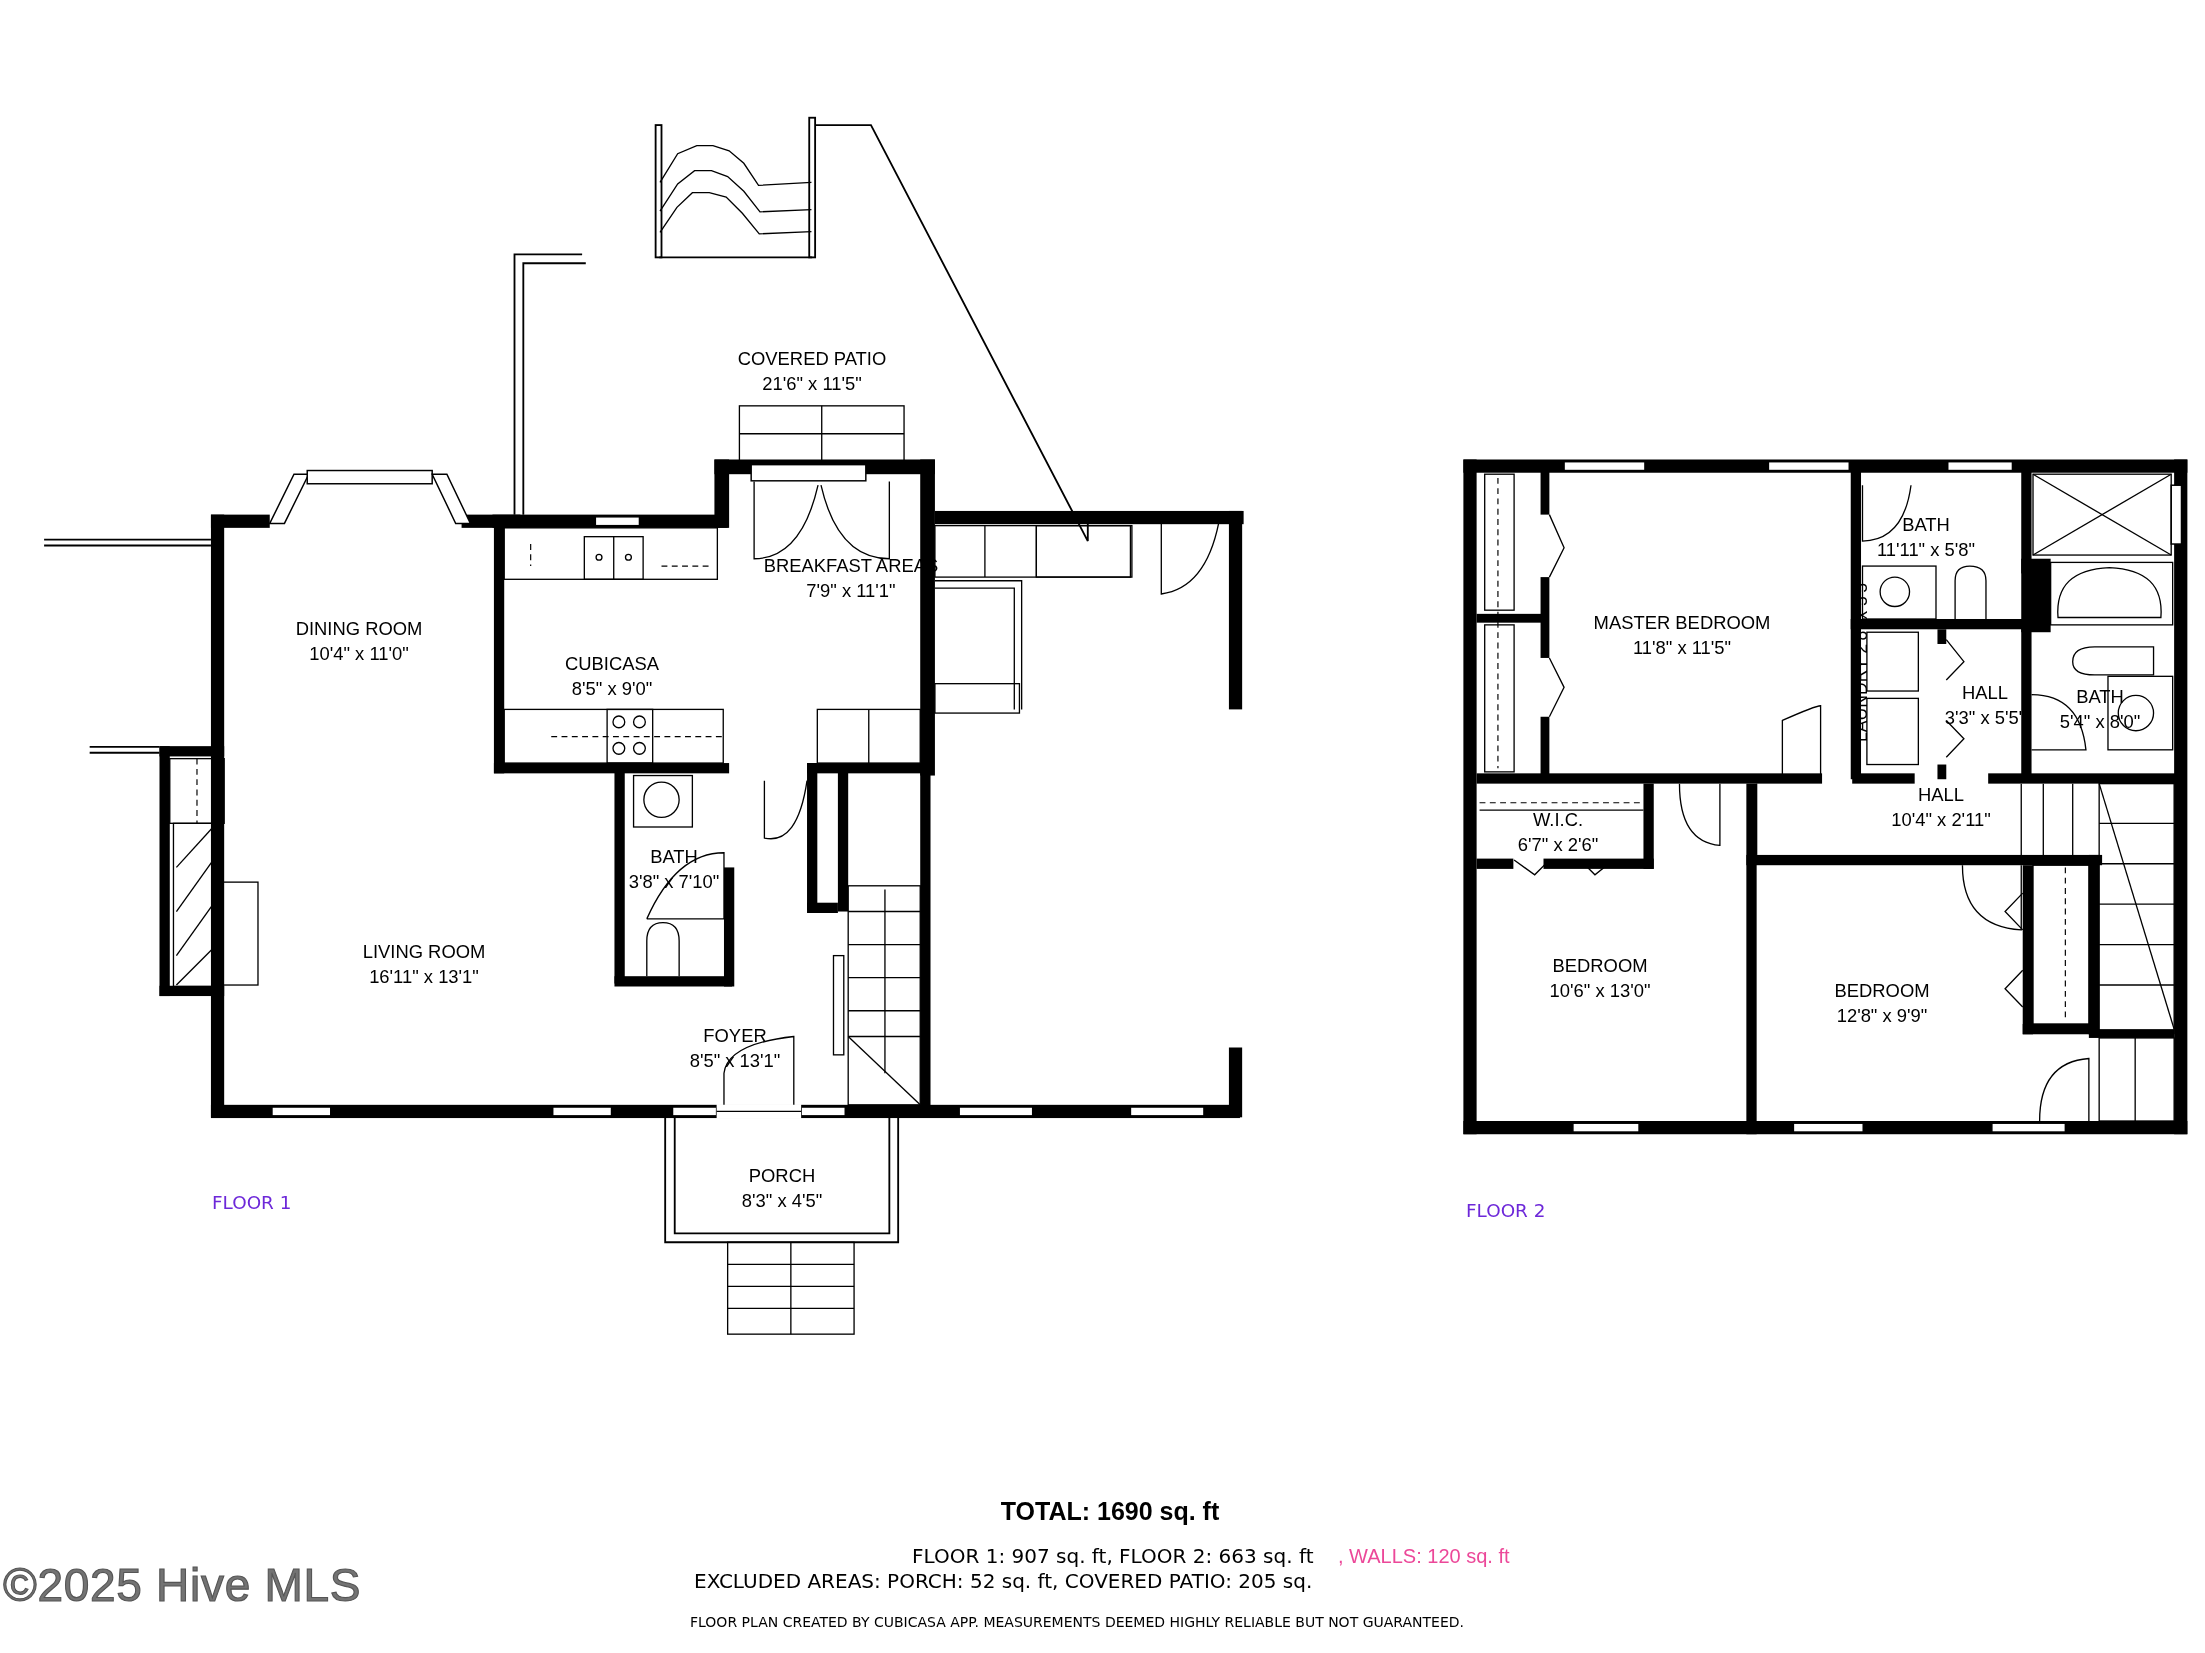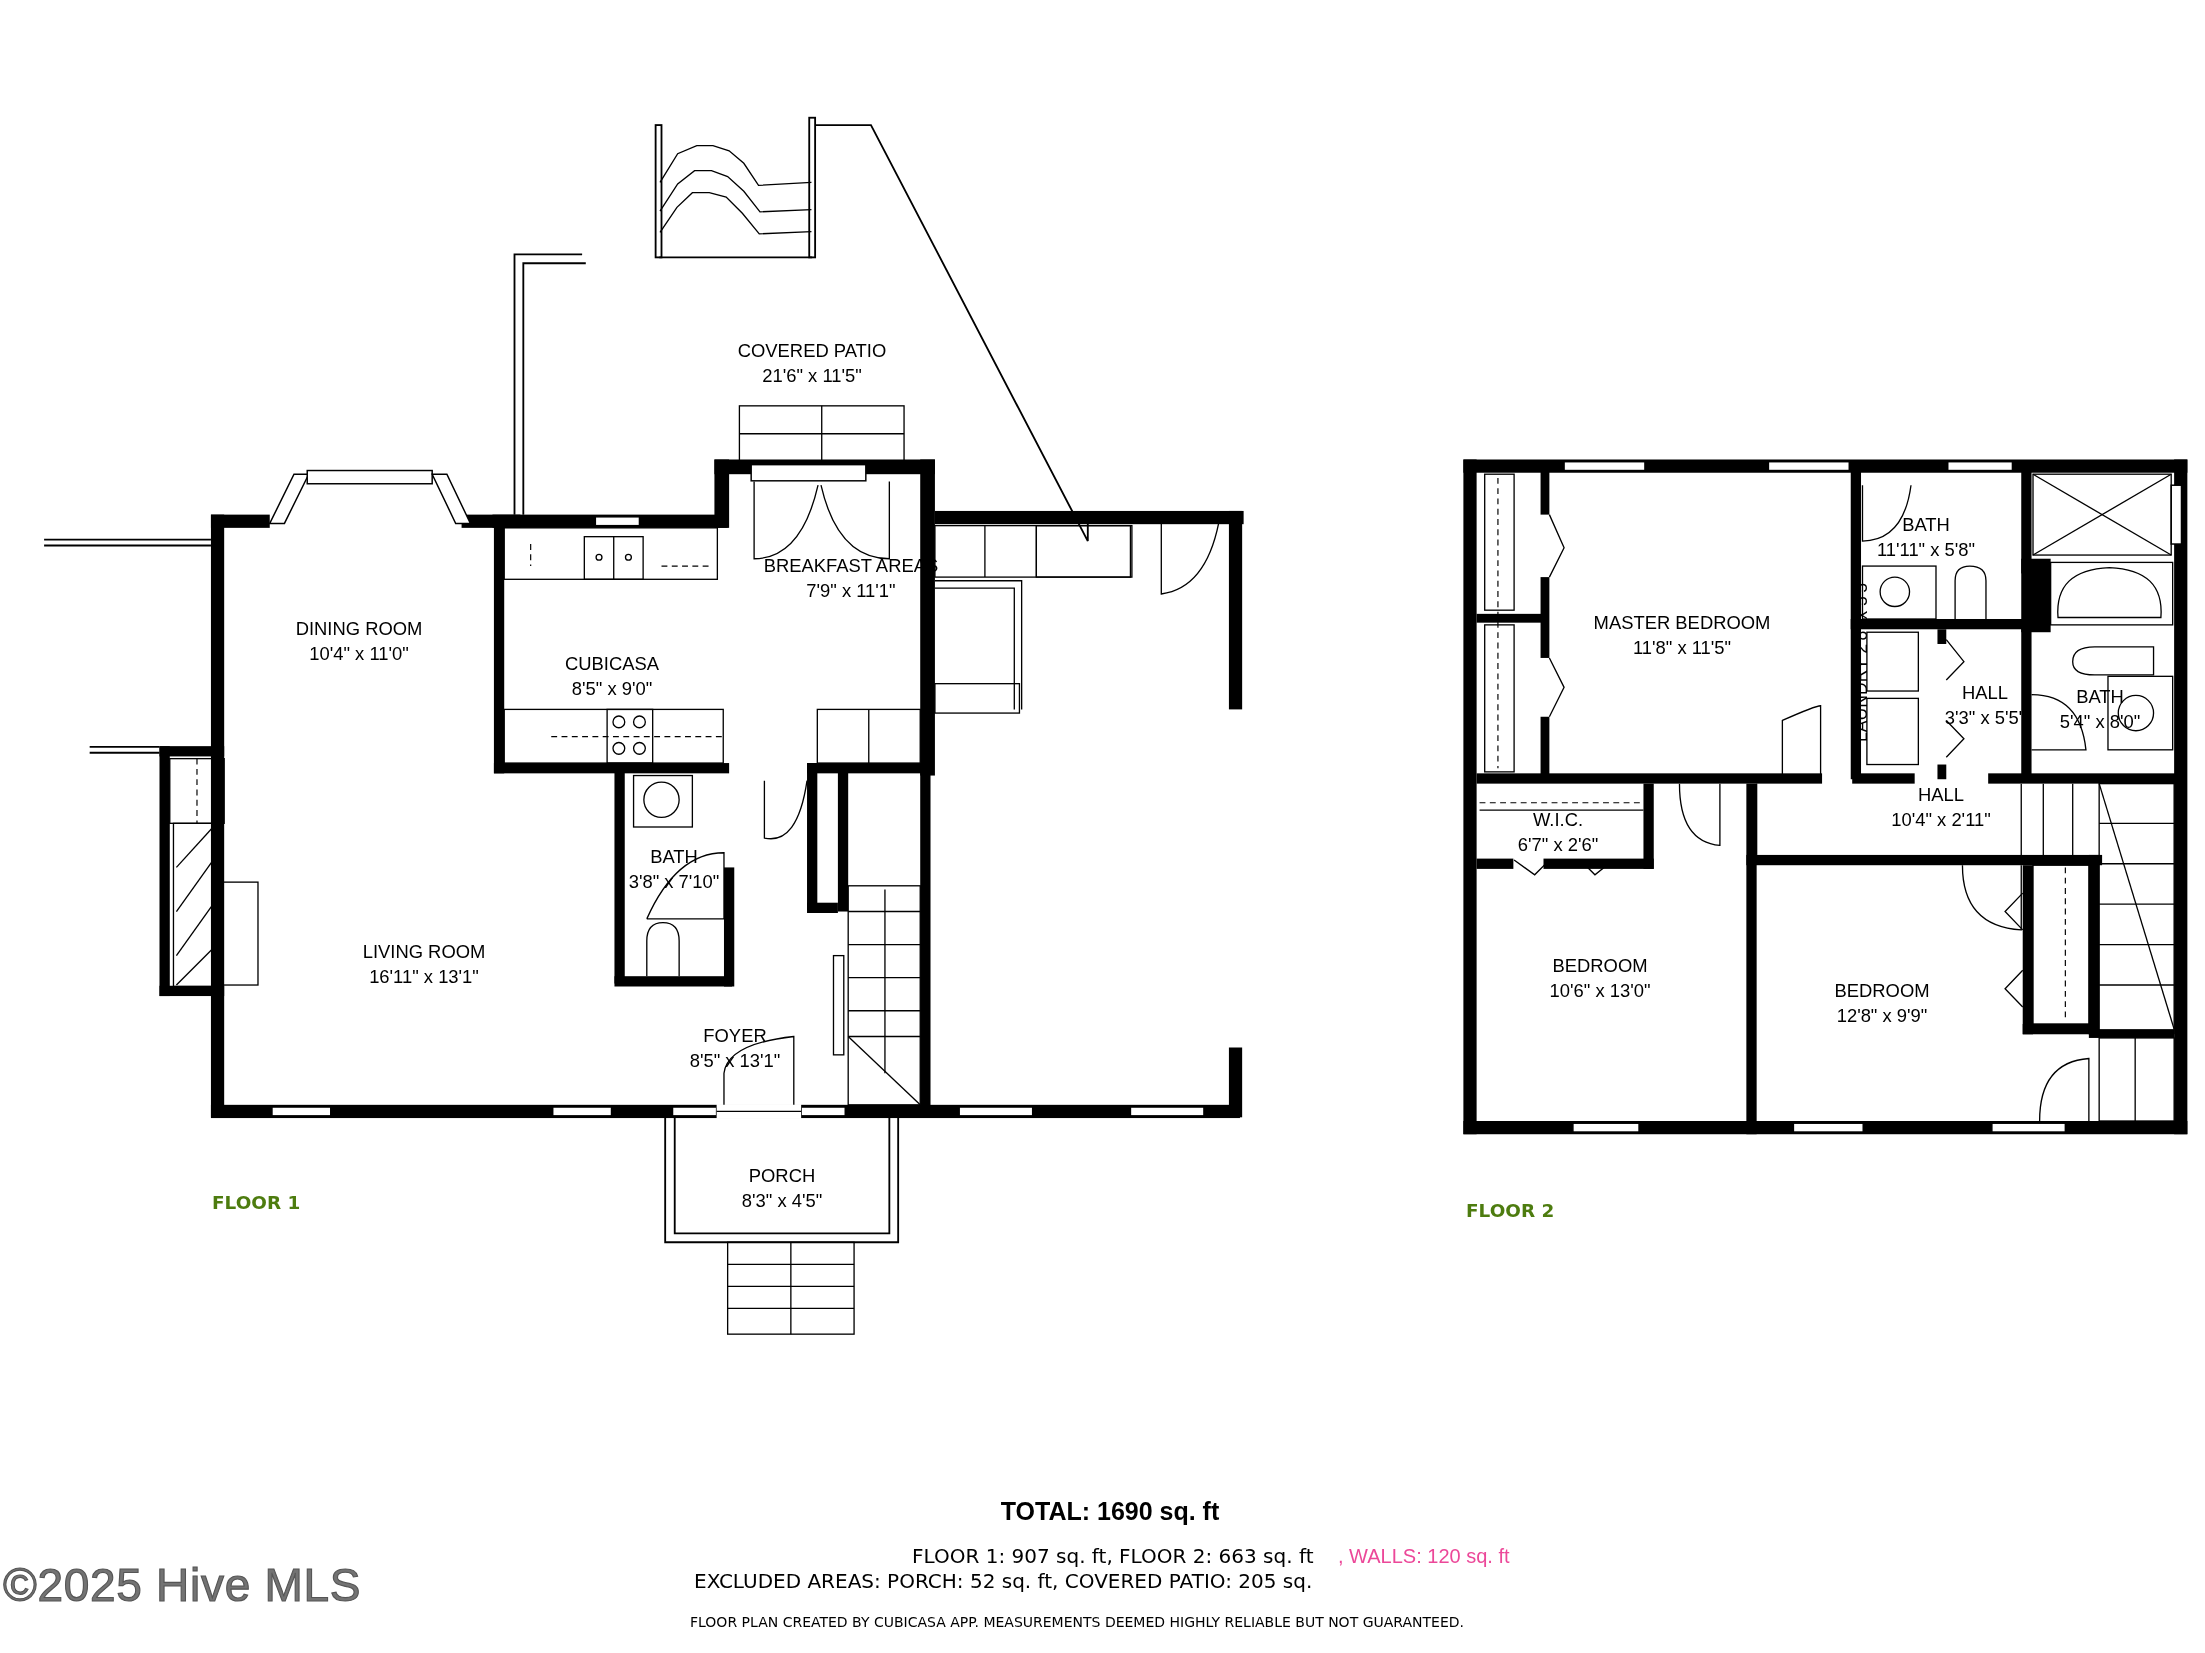--- a/index.html
+++ b/index.html
@@ -4,21 +4,21 @@
 <style>
   html,body{margin:0;padding:0;background:#fff;}
   body{width:2205px;height:1654px;position:relative;overflow:hidden;font-family:"Liberation Sans",sans-serif;}
   svg{position:absolute;left:0;top:0;}
   .wall{fill:#000;}
   .ln{fill:none;stroke:#000;stroke-width:2.5;}
   .thin{fill:none;stroke:#000;stroke-width:1.8;}
   .dash{fill:none;stroke:#000;stroke-width:1.6;stroke-dasharray:8 6;}
   .win{fill:#fff;stroke:#000;stroke-width:2;}
   .lbl{position:absolute;text-align:center;color:#000;font-family:"Liberation Sans",sans-serif;font-size:18.4px;line-height:25px;white-space:nowrap;transform:translateX(-50%);}
-  .floor-lbl{position:absolute;font-family:"DejaVu Sans",sans-serif;font-size:18.4px;color:#4d7c0f;font-weight:bold;}
+  .floor-lbl{position:absolute;font-family:"DejaVu Sans",sans-serif;font-size:18.4px;color:#6d28d9;}
   .total{position:absolute;left:1110px;top:1497px;transform:translateX(-50%);font-family:"Liberation Sans",sans-serif;font-weight:bold;font-size:25px;}
   .summary{position:absolute;font-family:"DejaVu Sans",sans-serif;font-size:20px;color:#000;white-space:nowrap;}
   .walls{position:absolute;font-family:"Liberation Sans",sans-serif;font-size:20px;color:#ec4899;white-space:nowrap;}
   .disclaimer{position:absolute;left:690px;top:1614px;font-family:"DejaVu Sans",sans-serif;font-size:14px;white-space:nowrap;}
   .wm{position:absolute;left:2.9px;top:1558px;font-family:"Liberation Sans",sans-serif;font-size:46px;color:#737373;-webkit-text-stroke:1.1px #555;letter-spacing:0.7px;}
   .rot{position:absolute;transform:rotate(-90deg);transform-origin:left top;font-size:17.6px;white-space:nowrap;}
 </style>
 </head>
 <body>
 
@@ -270,21 +270,21 @@
     <line class="thin" x1="2750" y1="1066" x2="2750" y2="1163"></line>
     <line class="thin" x1="2780" y1="1066" x2="2780" y2="1163"></line>
     <line class="thin" x1="2820" y1="1066" x2="2820" y2="1163"></line>
     <rect class="wall" x="2842" y="1400" width="116" height="12"></rect>
     <rect class="thin" x="2856" y="1412" width="102" height="113"></rect>
     <line class="thin" x1="2905" y1="1412" x2="2905" y2="1525"></line>
     <path class="thin" d="M2775,1525 Q2775,1445 2842,1440 L2842,1525"></path>
   </g>
 </svg>
 
-<div class="lbl" style="left:812px;top:338px;text-align:center;">
+<div class="lbl" style="left:812px;top:346px;text-align:center;">
   <div>COVERED PATIO</div>
   <div>21'6" x 11'5"</div>
 </div>
 <div class="lbl" style="left:851px;top:553px;">
   <div>BREAKFAST AREAS</div>
   <div>7'9" x 11'1"</div>
 </div>
 <div class="lbl" style="left:359px;top:616px;">
   <div>DINING ROOM</div>
   <div>10'4" x 11'0"</div>

